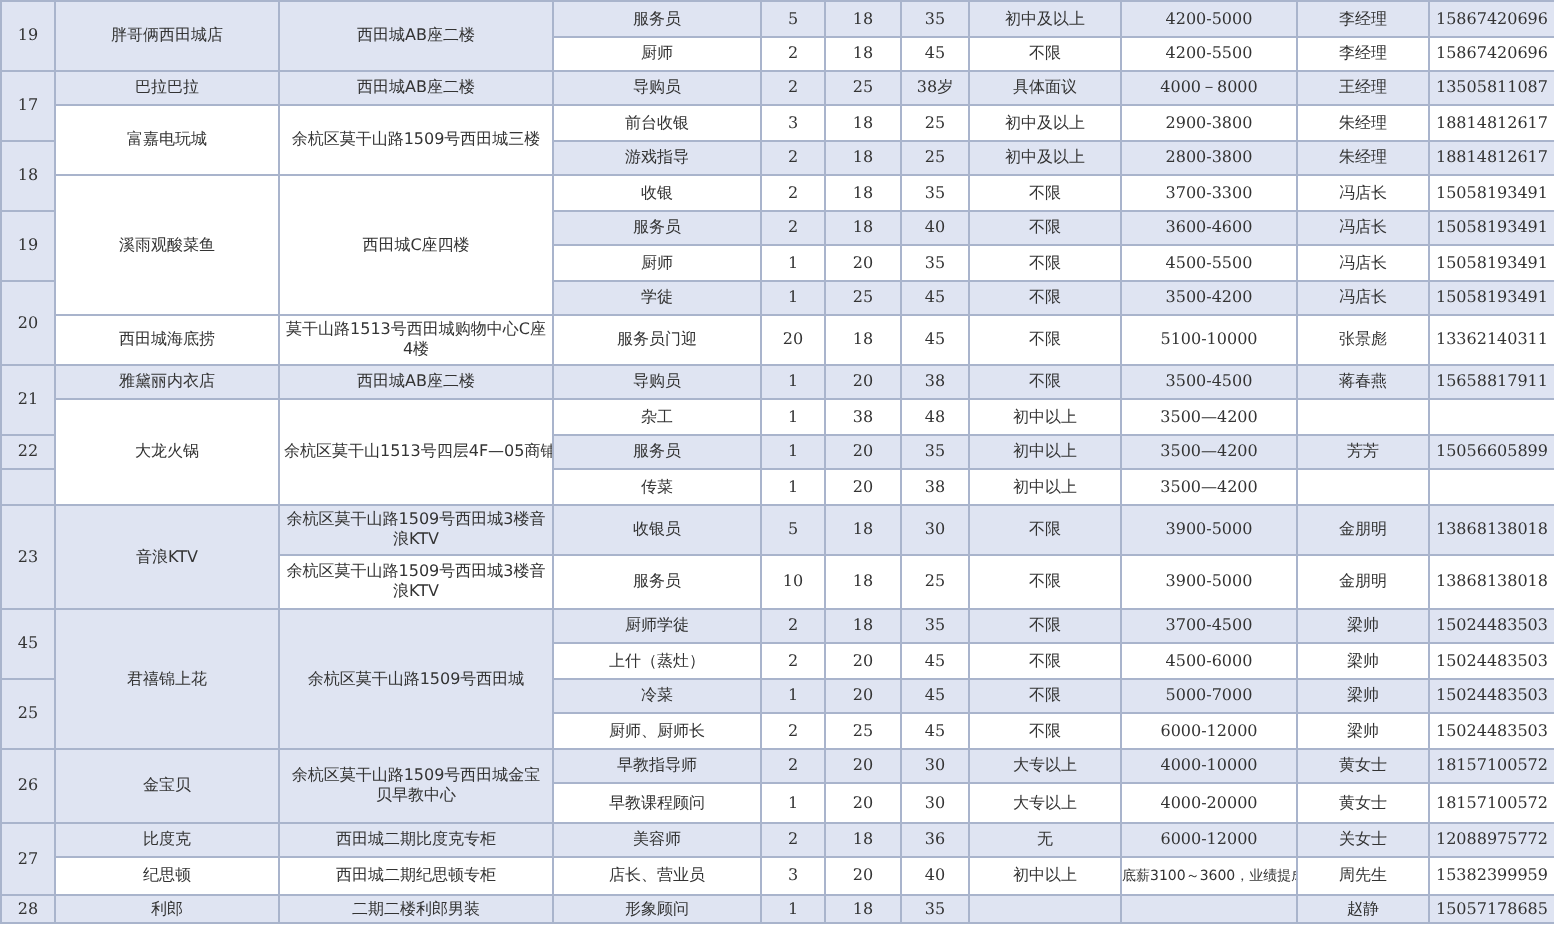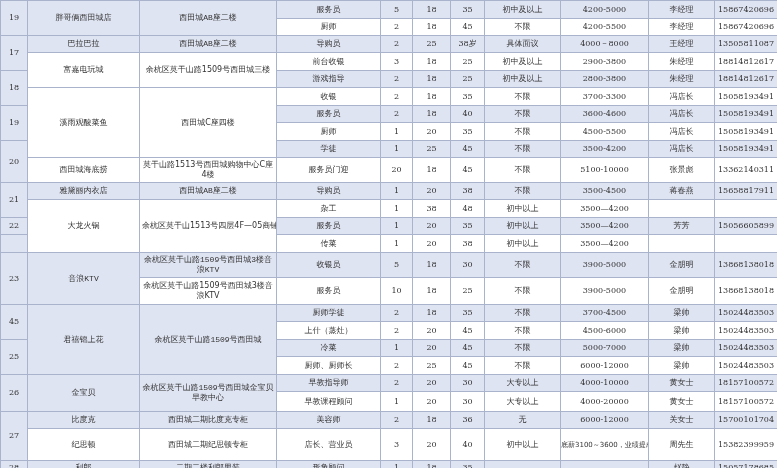--- a/index.html
+++ b/index.html
@@ -18,21 +18,21 @@
     padding: 0 2px;
     line-height: 10px;
     overflow: hidden;
     white-space: nowrap;
   }
   table.jobs td.wrap { white-space: normal; }
   td.cn { font-family: "DejaVu Sans", "Liberation Sans", sans-serif; font-size: 8px; }
   tr.shade td { background: #dfe4f2; }
   tr.plain td { background: #ffffff; }
   td.idx { background: #dfe4f2 !important; font-size: 8px; }
-  td.sh { background: #dfe4f2 !important; font-family: Liberation Mono, monospace; }
+  td.sh { background: #dfe4f2 !important; }
   td.wh { background: #ffffff !important; }
   td.left { text-align: left; padding-left: 4px; }
 </style>
 </head>
 <body>
 
 <table class="jobs">
   <colgroup>
     <col style="width:27px">
       <col style="width:112px">
@@ -326,24 +326,24 @@
       <td class="idx" rowspan="2">27</td>
       <td class="cn sh">比度克</td>
       <td class="cn sh">西田城二期比度克专柜</td>
       <td class="cn">美容师</td>
       <td class="left">2</td>
       <td>18</td>
       <td>36</td>
       <td class="cn">无</td>
       <td>6000-12000</td>
       <td class="cn">关女士</td>
-      <td>15700101704</td>
-    </tr>
-
-    <tr class="plain" style="height:32px">
+      <td>12088975772</td>
+    </tr>
+
+    <tr class="plain" style="height:19px">
       <td class="cn wh">纪思顿</td>
       <td class="cn wh">西田城二期纪思顿专柜</td>
       <td class="cn">店长、营业员</td>
       <td class="left">3</td>
       <td>20</td>
       <td>40</td>
       <td class="cn">初中以上</td>
       <td class="cn" style="font-size:7px;padding:0">底薪3100～3600，业绩提成另算</td>
       <td class="cn">周先生</td>
       <td>15382399959</td>

